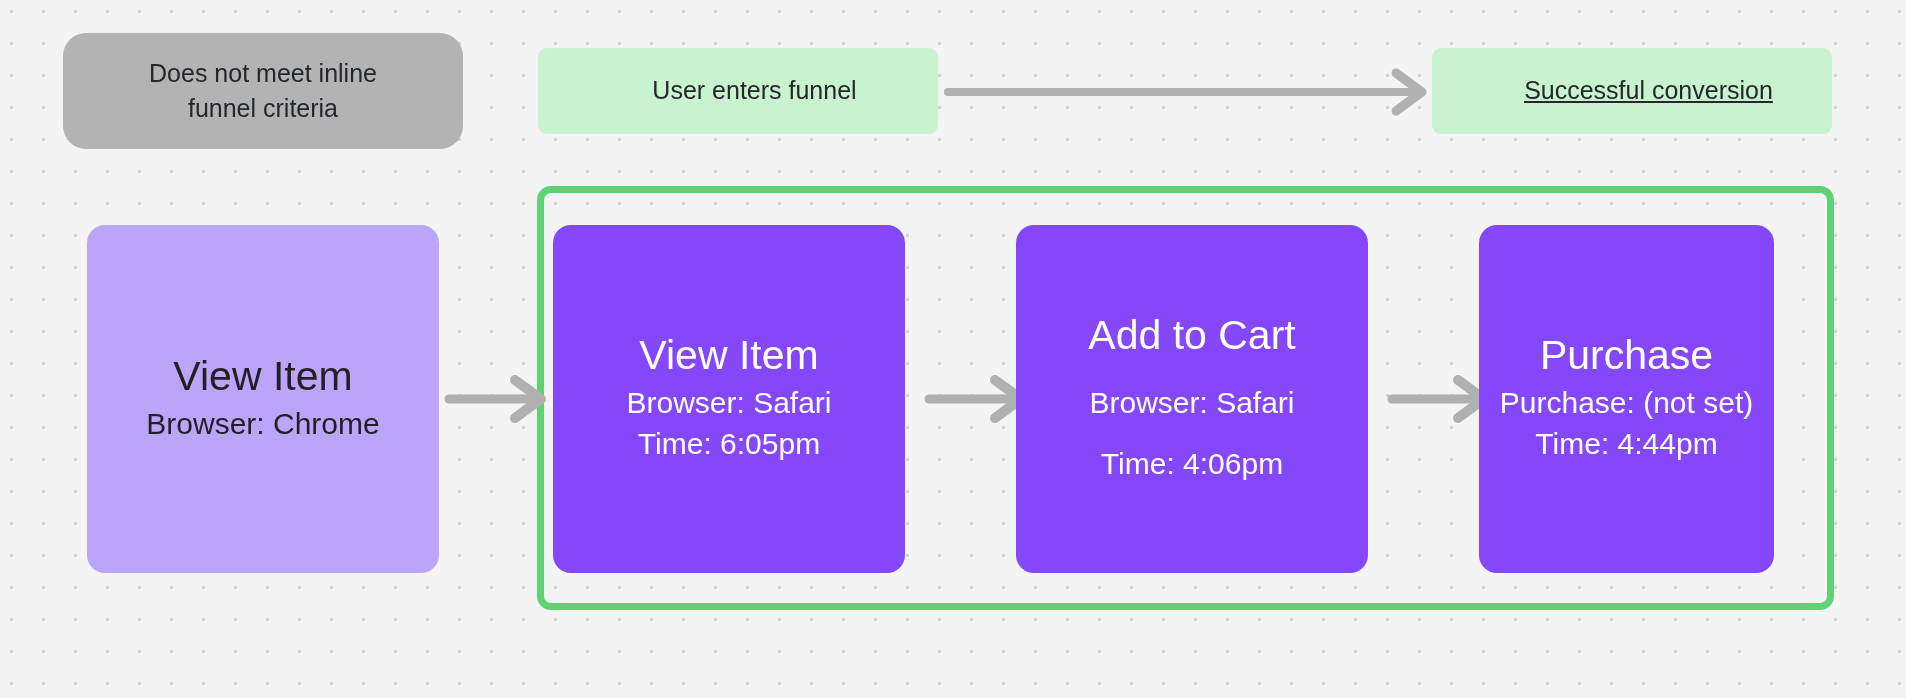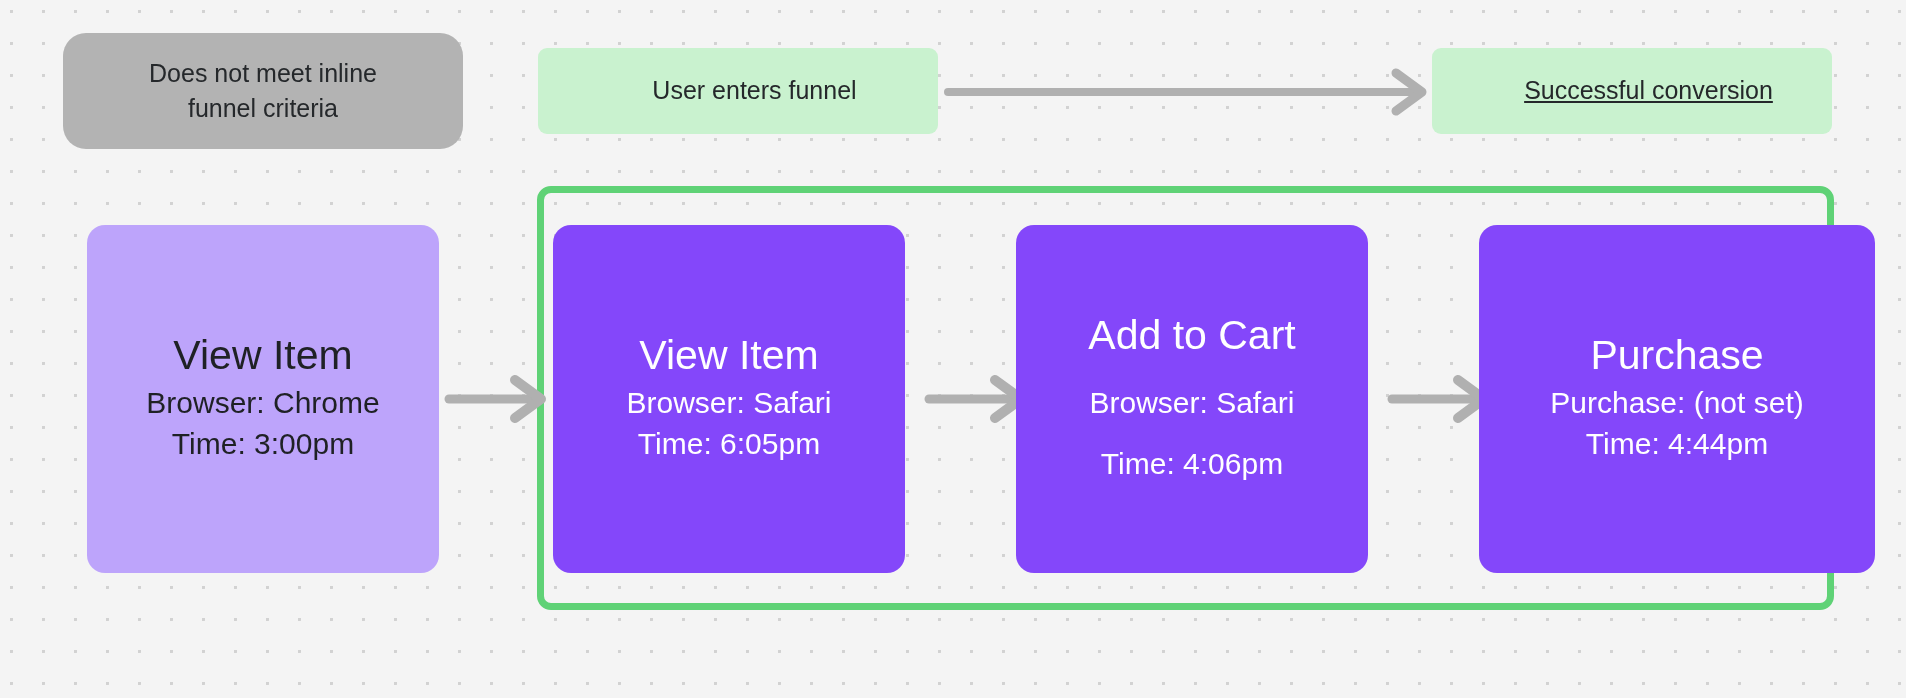--- a/index.html
+++ b/index.html
@@ -111,21 +111,20 @@
 
   <div class="node chip chip-green" style="left:1432px; top:48px; width:400px; height:86px;text-decoration:underline;">
     <div>Successful conversion</div>
   </div>
 
   <div id="funnel-container" style="left:537px; top:186px; width:1297px; height:424px;"></div>
 
   <div class="node card card-faded" style="left:87px; top:225px; width:352px; height:348px;">
     <div class="card-title">View Item</div>
     <div class="card-line">Browser: Chrome</div>
-    <div class="card-line">Time: 3:00pm</div>
   </div>
 
   <div class="arrow" style="left:445px; top:379px; width:110px; height:40px;">
     <svg width="110" height="40" viewBox="0 0 110 40">
       <line x1="4" y1="20" x2="86" y2="20" stroke="#b0b0b0" stroke-width="9" stroke-linecap="round"></line>
       <polyline points="70,1 96,20 70,39" fill="none" stroke="#b0b0b0" stroke-width="10" stroke-linecap="round" stroke-linejoin="round"></polyline>
     </svg>
   </div>
 
   <div class="node card card-solid" style="left:553px; top:225px; width:352px; height:348px;">
@@ -147,19 +146,19 @@
     <div class="card-line">Time: 4:06pm</div>
   </div>
 
   <div class="arrow" style="left:1388px; top:379px; width:110px; height:40px;">
     <svg width="110" height="40" viewBox="0 0 110 40">
       <line x1="4" y1="20" x2="86" y2="20" stroke="#b0b0b0" stroke-width="9" stroke-linecap="round"></line>
       <polyline points="70,1 96,20 70,39" fill="none" stroke="#b0b0b0" stroke-width="10" stroke-linecap="round" stroke-linejoin="round"></polyline>
     </svg>
   </div>
 
-  <div class="node card card-solid" style="left:1479px; top:225px; width:396px; height:348px;">
+  <div class="node card card-solid" style="left:1479px; top:225px; width:295px; height:348px;">
     <div class="card-title">Purchase</div>
     <div class="card-line">Purchase: (not set)</div>
     <div class="card-line">Time: 4:44pm</div>
   </div>
 
 </div>
 
 </body></html>

